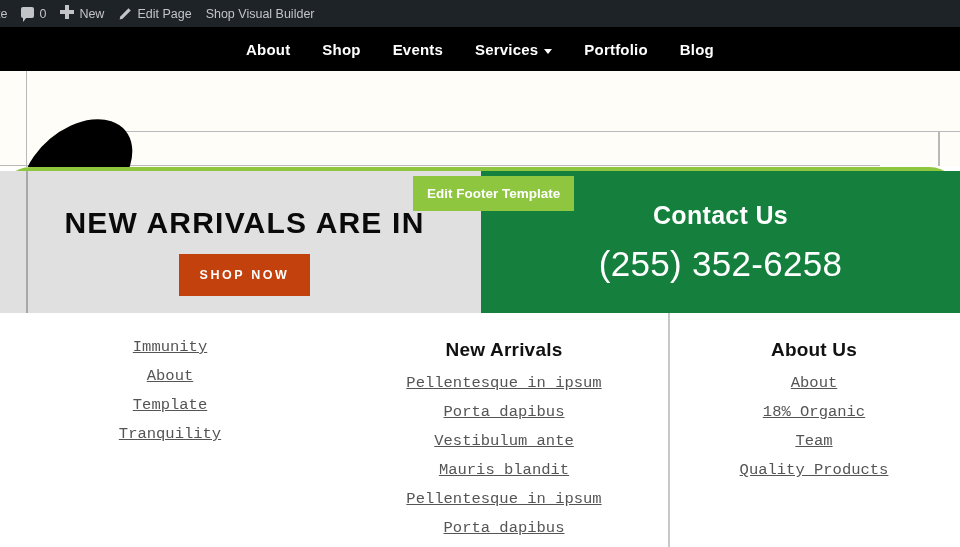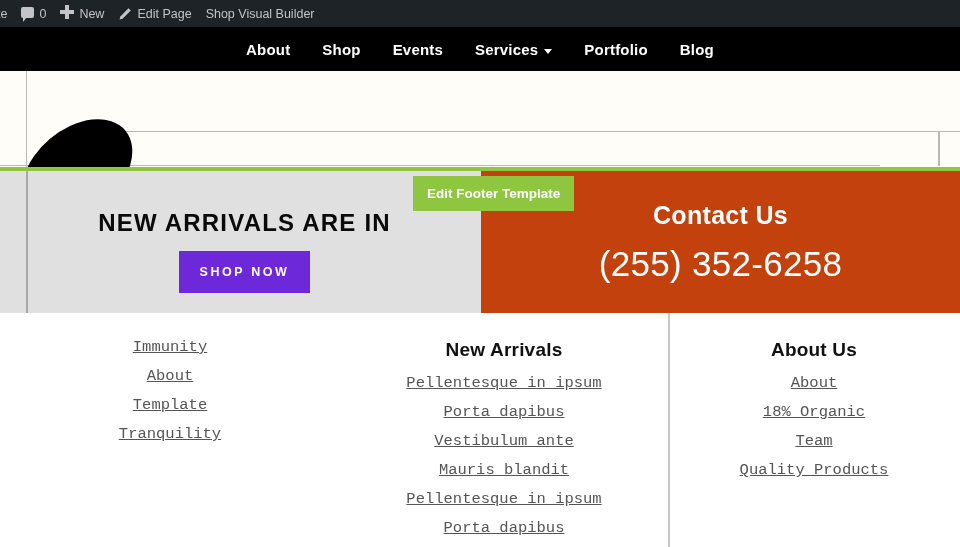--- a/index.html
+++ b/index.html
@@ -140,20 +140,21 @@
     transform-origin: center center;
   }
 
   
   #site-footer {
     position: absolute;
     top: 167px; left: 0;
     width: 960px; height: 380px;
     background: #ffffff;
     border-top: 4px solid #8ec63f;
+    border-radius: 31px;
   }
 
   
   #promo-row {
     position: absolute;
     top: 0; left: 0;
     width: 960px; height: 142px;
     display: flex;
   }
   #promo-left {
@@ -166,39 +167,39 @@
     justify-content: center;
     gap: 14px;
   }
   #promo-left-vline {
     position: absolute;
     left: 26px; top: 0;
     width: 2px; height: 142px;
     background: #a8a8a8;
   }
   #promo-heading {
-    font-size: 24px;
+    font-size: 30px;
     font-weight: bold;
     letter-spacing: 1.2px;
     color: #0a0a0a;
     margin-top: 18px;
     margin-left: 8px;
   }
   #shop-now-button {
-    background: #6d28d9;
+    background: #c2410c;
     color: #ffffff;
     font-size: 12.5px;
     font-weight: bold;
     letter-spacing: 2.6px;
     padding: 14px 20px;
     margin-left: 8px;
   }
   #promo-right {
     width: 479px; height: 142px;
-    background: #c2410c;
+    background: #15803d;
     display: flex;
     flex-direction: column;
     align-items: center;
     justify-content: center;
     gap: 14px;
   }
   #contact-heading {
     color: #ffffff;
     font-size: 25px;
     font-weight: bold;

